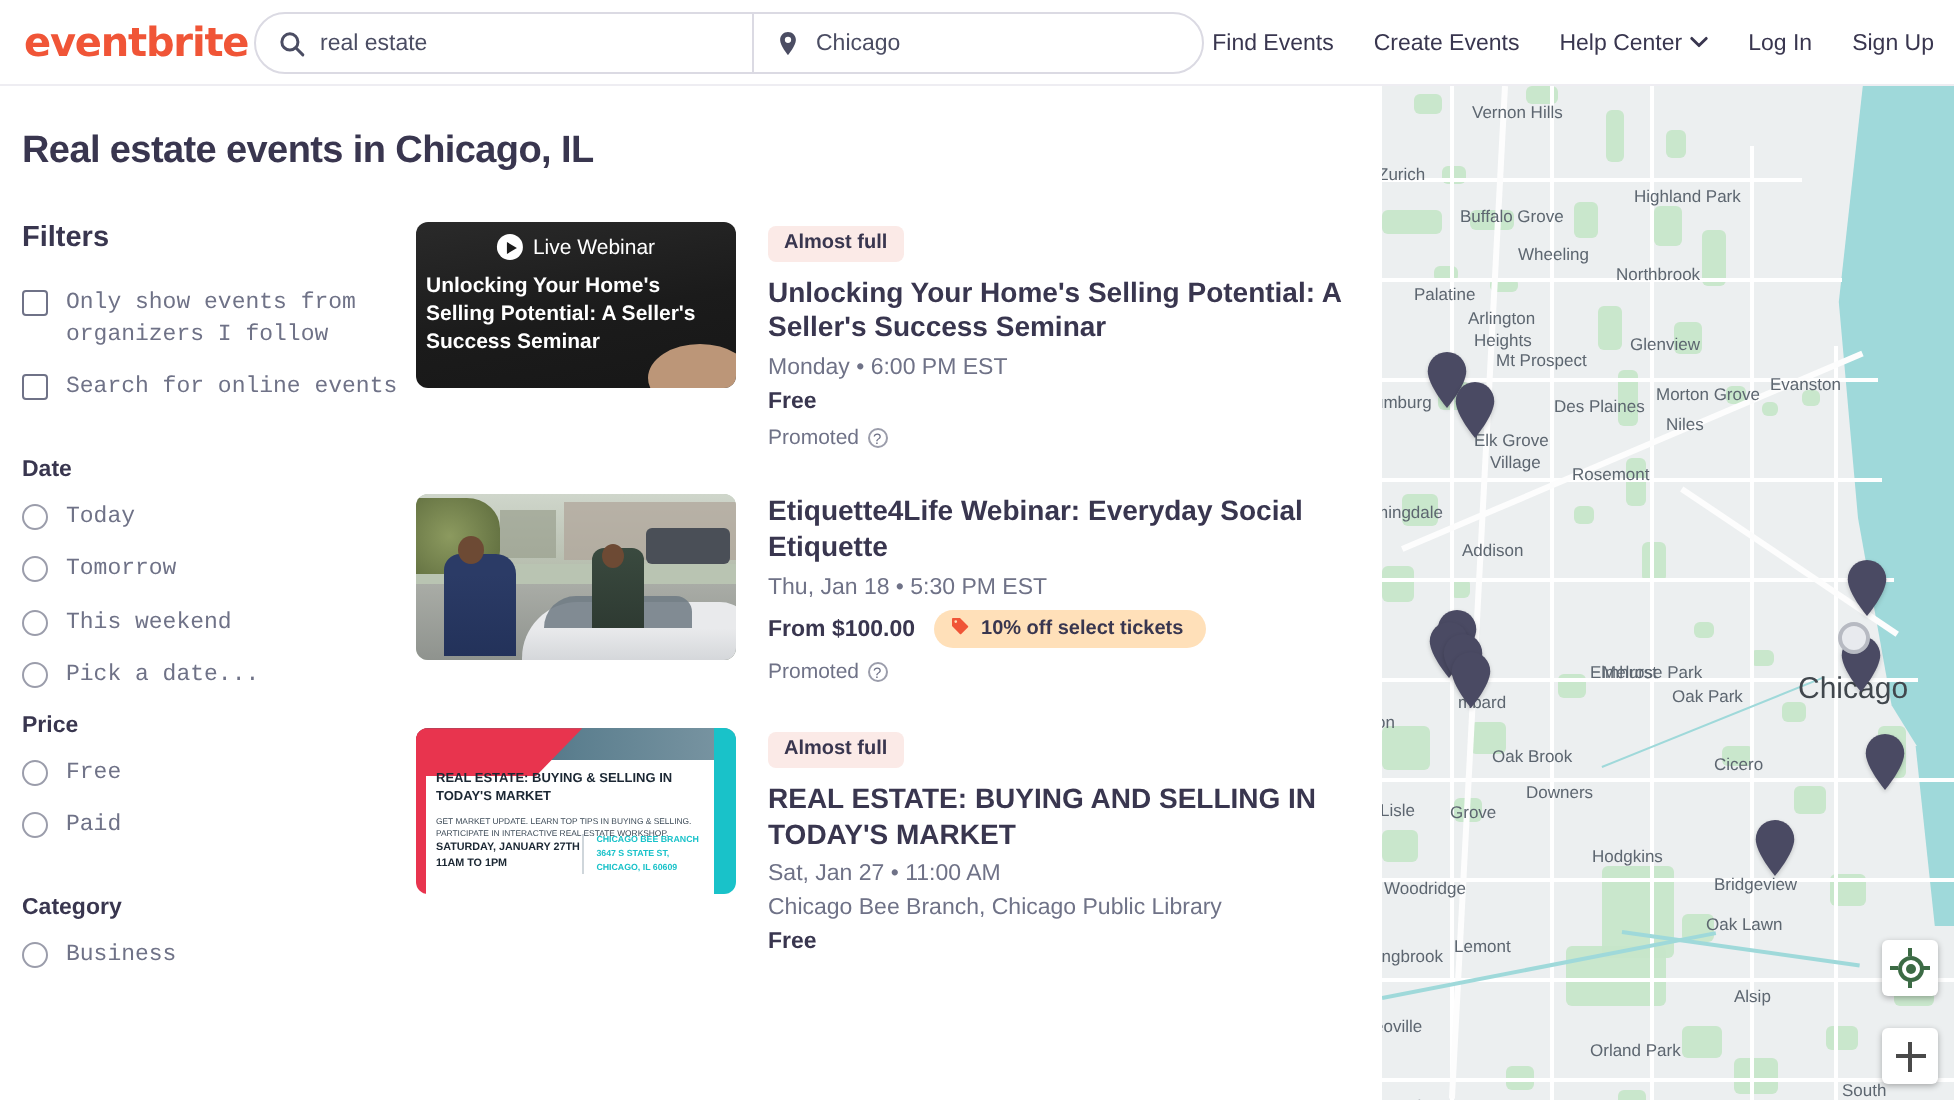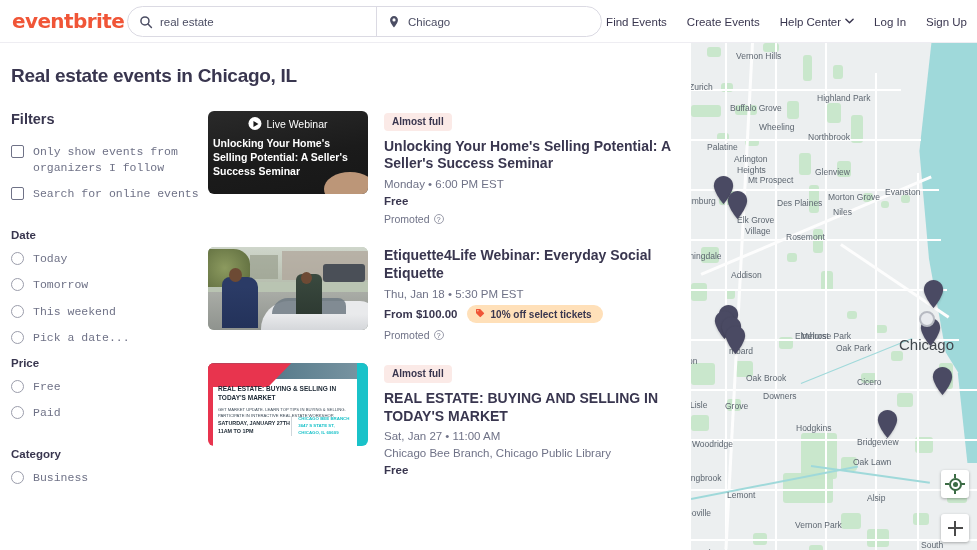--- a/index.html
+++ b/index.html
@@ -575,24 +575,24 @@
         <div class="mlabel" style="left: 166px; top: 334px;">Cicero</div>
         <div class="mlabel" style="left: 55px; top: 330px;">Oak Brook</div>
         <div class="mlabel" style="left: 27px; top: 348px; margin-left: 45px;">Downers</div>
         <div class="mlabel" style="left: 34px; top: 358px;">Grove</div>
         <div class="mlabel" style="left: -1px; top: 357px;">Lisle</div>
         <div class="mlabel" style="left: 105px; top: 380px;">Hodgkins</div>
         <div class="mlabel" style="left: 131px; top: 394px; padding-left: 35px;">Bridgeview</div>
         <div class="mlabel" style="left: 1px; top: 396px;">Woodridge</div>
         <div class="mlabel" style="left: 162px; top: 414px;">Oak Lawn</div>
         <div class="mlabel" style="left: -4px; top: 430px;">lingbrook</div>
-        <div class="mlabel" style="left: 36px; top: 447px;">Lemont</div>
+        <div class="mlabel" style="left: 36px; top: 425px;">Lemont</div>
         <div class="mlabel" style="left: 176px; top: 450px;">Alsip</div>
         <div class="mlabel" style="left: -4px; top: 465px;">eoville</div>
-        <div class="mlabel" style="left: 104px; top: 477px;">Vernon Park</div>
+        <div class="mlabel" style="left: 104px; top: 477px;">Orland Park</div>
         <div class="mlabel" style="left: 230px; top: 497px;">South</div>
         <div class="mlabel" style="left: 4px; top: 505px;">Lockport</div>
       </div>
 
     <div id="map-pins">
         <div class="pin" style="left: 22px; top: 133px;">
           <svg viewBox="0 0 24 32">
             <path fill="#4a4a63" d="M12 0C5.9 0 1 4.9 1 11c0 8 11 21 11 21s11-13 11-21C23 4.9 18.1 0 12 0z"></path>
           </svg>
         </div>

